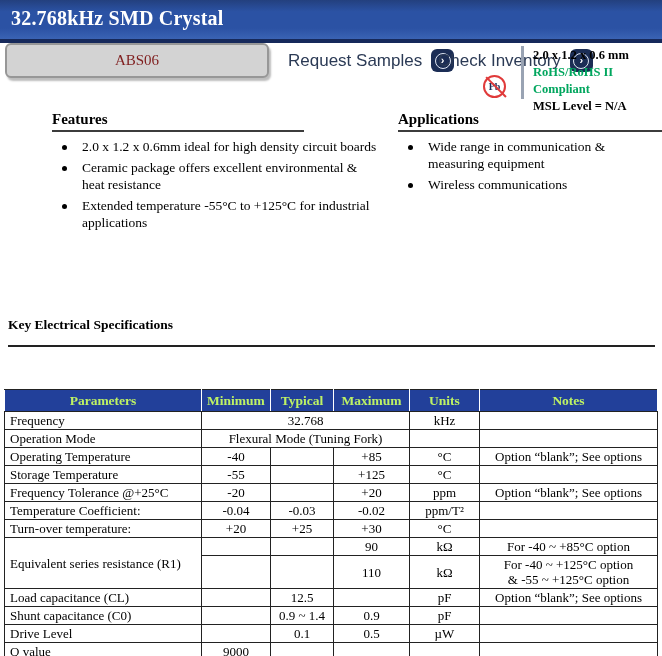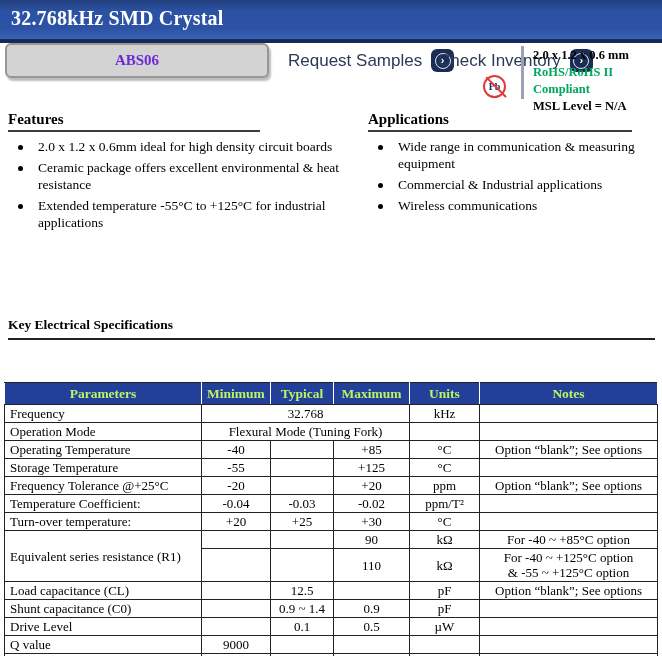--- a/index.html
+++ b/index.html
@@ -20,21 +20,21 @@
   }
   
   .subheader { position:relative; height:63px; }
   .partbox {
     position:absolute; left:5px; top:0; width:260px; height:31px;
     background:var(--badge-gray,#d3d3d3);
     border:2px solid #979797; border-radius:6px;
     box-shadow:2px 3px 2px #bdbdbd;
     display:flex; align-items:center; justify-content:center;
   }
-  .partbox span { font-size:15px; font-weight:bold; color:#6d28d9; }
+  .partbox span { font-size:15px; font-weight:normal; color:#7f1d1d; }
   .action { position:absolute; top:6px; display:flex; align-items:center; gap:9px;
             font-family:"Liberation Sans", sans-serif; }
   .action-request { left:288px; }
   .action-check   { left:438px; }
   .action-label { font-size:17px; color:#2b3a55; cursor:pointer; }
   .arrow-btn {
     width:23px; height:23px; border:none; padding:0; cursor:pointer;
     background:var(--navy,#1b2d55); border-radius:6px;
     display:flex; align-items:center; justify-content:center;
   }
@@ -52,39 +52,39 @@
   .pb span { font-size:10px; font-weight:bold; color:var(--navy,#1b2d55); }
   .pb::after {
     content:""; position:absolute; left:-3px; top:8.5px; width:28px; height:2.2px;
     background:var(--red,#e03a3a); transform:rotate(45deg);
   }
   .vdivider { position:absolute; left:521px; top:3px; width:3px; height:53px; background:#99a3b3; }
   .info { position:absolute; left:533px; top:4px; font-size:12.5px; font-weight:bold; line-height:17px; }
   .info .green { color:var(--green,#00a65e); }
   
   .columns { display:flex; margin-top:5px; }
-  .col-left  { width:348px; padding-left:8px; box-sizing:border-box; }
+  .col-left  { width:348px; padding-left:8px; box-sizing:border-box;margin-left:44px; }
   .col-right { flex:1; padding-left:20px; box-sizing:border-box; }
   .columns h2 {
     margin:0; font-size:15px; font-weight:bold;
     border-bottom:2px solid #3c3c3c; padding-bottom:2px;
   }
   .col-left  h2 { width:252px; }
   .col-right h2 { width:264px; }
   .columns ul { list-style:none; margin:6px 0 0 0; padding:0; font-size:13.5px; }
   .columns li { position:relative; padding-left:30px; margin-bottom:4px; line-height:17px; }
   .columns li::before {
     content:""; position:absolute; left:10px; top:6.5px;
     width:5px; height:5px; border-radius:50%; background:#000;
   }
   
   .specs-heading {
     margin:82px 0 0 8px; width:647px;
     font-size:13.5px; font-weight:bold;
-    border-bottom:2px solid #222; padding-bottom:5px;
+    border-bottom:2px solid #222; padding-bottom:12px;
   }
   
   table.specs {
     border-collapse:collapse; table-layout:fixed;
     width:653px; margin:42px 0 0 4px;
     font-size:13px;
     border:1.5px solid #222; border-bottom:4px solid #111;
   }
   table.specs th {
     background:var(--table-header-blue,#22409a); color:#bef264;
@@ -149,21 +149,20 @@
     <ul>
         <li>2.0 x 1.2 x 0.6mm ideal for high density circuit boards</li>
         <li>Ceramic package offers excellent environmental &amp; heat resistance</li>
         <li>Extended temperature -55°C to +125°C for industrial applications</li>
       </ul>
   </section>
   <section class="col-right">
     <h2>Applications</h2>
     <ul>
         <li>Wide range in communication &amp; measuring equipment</li>
-        <li>Commercial &amp; Industrial applications</li>
         <li>Wireless communications</li>
       </ul>
   </section>
 </div>
 
 <h3 class="specs-heading">Key Electrical Specifications</h3>
 
 <table class="specs">
   <colgroup>
       <col style="width: 197px;">

